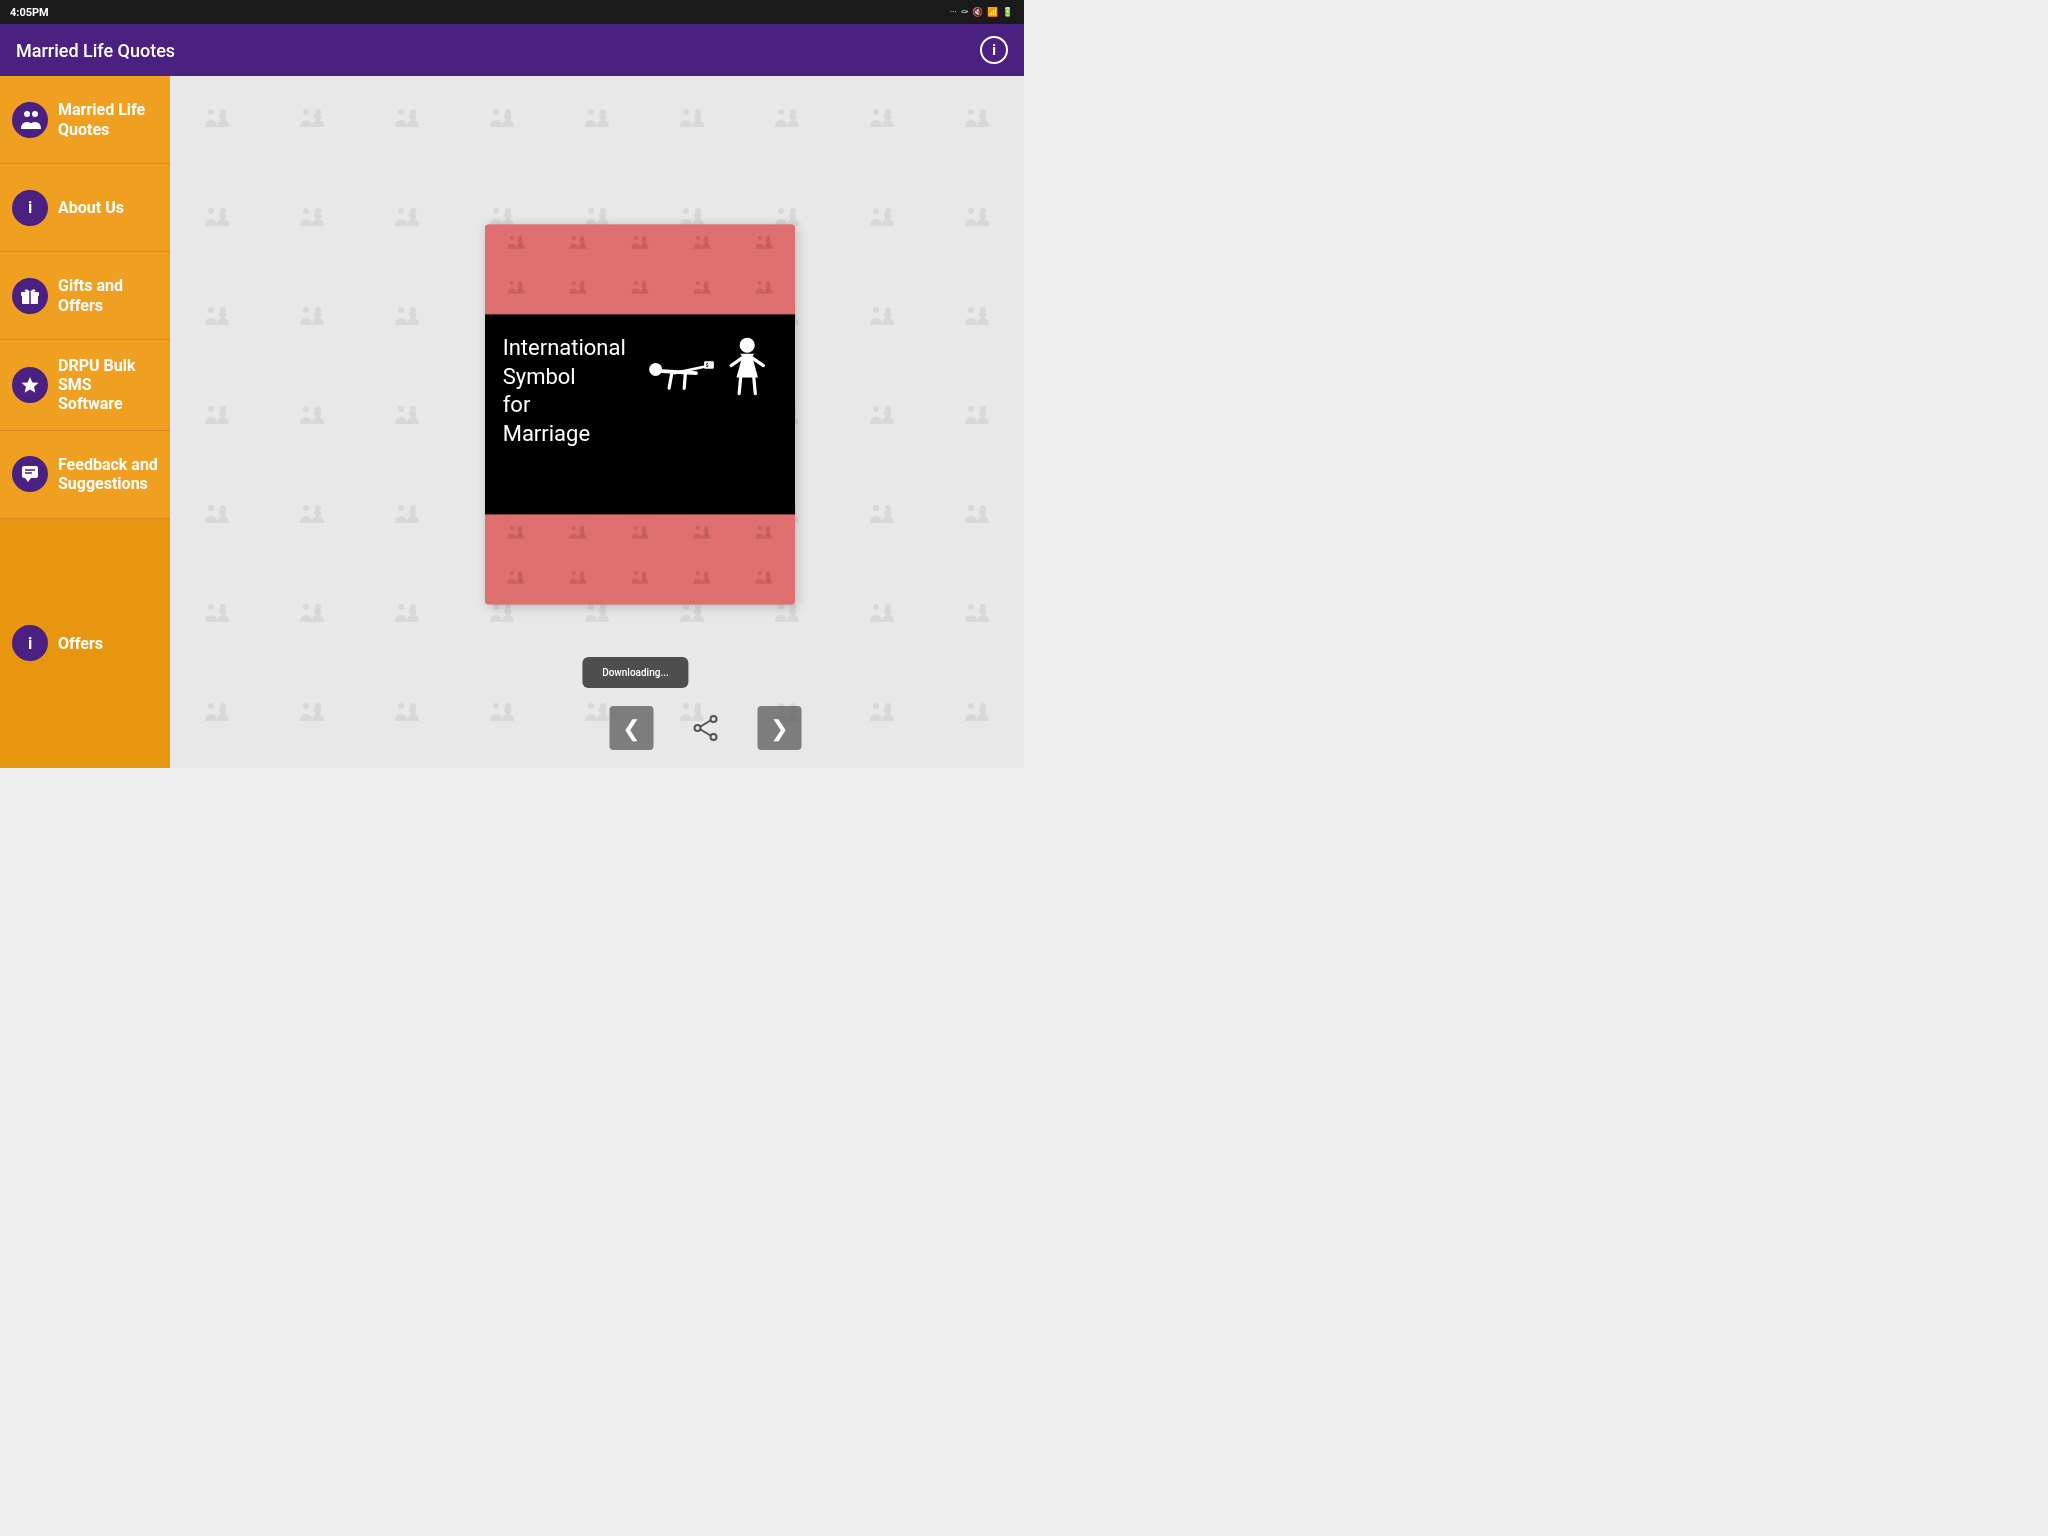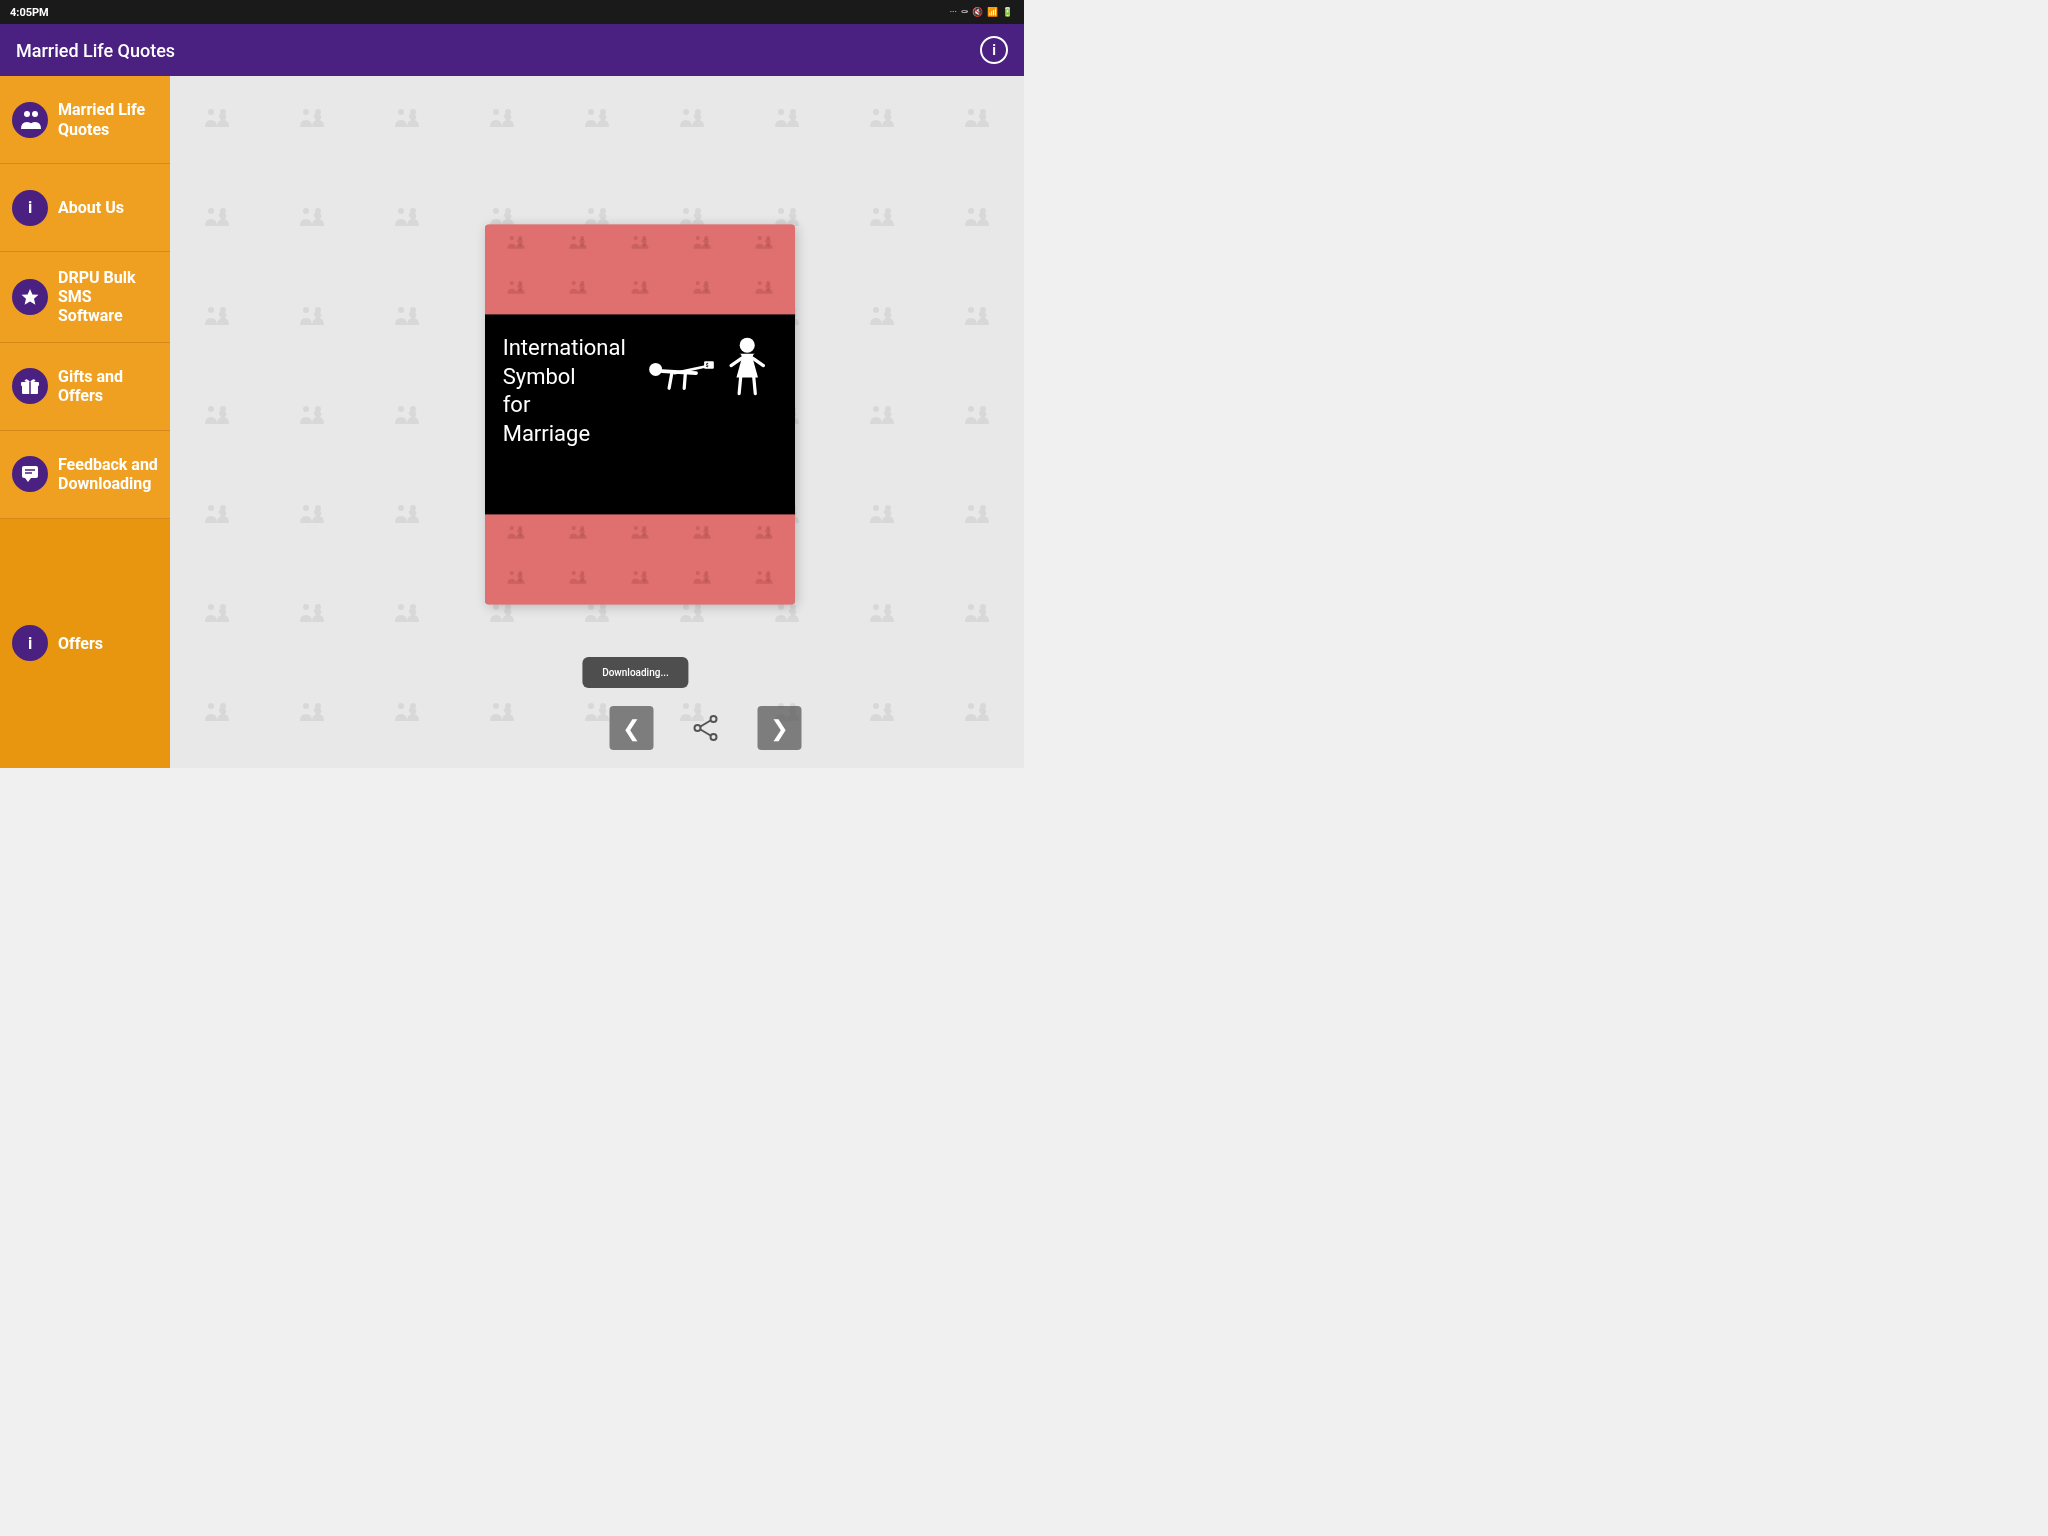--- a/index.html
+++ b/index.html
@@ -322,49 +322,49 @@
     <div class="sidebar-item">
       <div class="sidebar-icon">
         <span style="color:white;font-size:16px;font-weight:bold;">i</span>
       </div>
       <span class="sidebar-label">About Us</span>
     </div>
 
     <div class="sidebar-item">
       <div class="sidebar-icon">
         <svg width="20" height="20" viewBox="0 0 20 20" fill="white">
-          <polygon points="10,2 12.4,7.5 18.5,7.8 14,11.7 15.4,17.8 10,14.5 4.6,17.8 6,11.7 1.5,7.8 7.6,7.5"></polygon>
-        </svg>
-      </div>
-      <span class="sidebar-label">DRPU Bulk SMS Software</span>
-    </div>
-
-    <div class="sidebar-item">
-      <div class="sidebar-icon">
-        <svg width="20" height="20" viewBox="0 0 20 20" fill="white">
           <rect x="2" y="9" width="16" height="9" rx="1"></rect>
           <rect x="1" y="6" width="18" height="4" rx="1"></rect>
           <path d="M10 6 Q7 2 5 4 Q3 6 10 6Z" fill="white"></path>
           <path d="M10 6 Q13 2 15 4 Q17 6 10 6Z" fill="white"></path>
           <line x1="10" y1="6" x2="10" y2="18" stroke="#4a2080" stroke-width="1.5"></line>
         </svg>
       </div>
       <span class="sidebar-label">Gifts and Offers</span>
     </div>
 
     <div class="sidebar-item">
       <div class="sidebar-icon">
         <svg width="20" height="20" viewBox="0 0 20 20" fill="white">
+          <polygon points="10,2 12.4,7.5 18.5,7.8 14,11.7 15.4,17.8 10,14.5 4.6,17.8 6,11.7 1.5,7.8 7.6,7.5"></polygon>
+        </svg>
+      </div>
+      <span class="sidebar-label">DRPU Bulk SMS Software</span>
+    </div>
+
+    <div class="sidebar-item">
+      <div class="sidebar-icon">
+        <svg width="20" height="20" viewBox="0 0 20 20" fill="white">
           <rect x="2" y="2" width="16" height="12" rx="2"></rect>
           <polygon points="5,14 8,18 11,14"></polygon>
           <line x1="5" y1="6" x2="15" y2="6" stroke="#4a2080" stroke-width="1.5"></line>
           <line x1="5" y1="9" x2="12" y2="9" stroke="#4a2080" stroke-width="1.5"></line>
         </svg>
       </div>
-      <span class="sidebar-label">Feedback and Downloading</span>
+      <span class="sidebar-label">Feedback and Suggestions</span>
     </div>
 
     <div class="sidebar-item">
       <div class="sidebar-icon">
         <span style="color:white;font-size:16px;font-weight:bold;">i</span>
       </div>
       <span class="sidebar-label">Offers</span>
     </div>
 
   </div>

